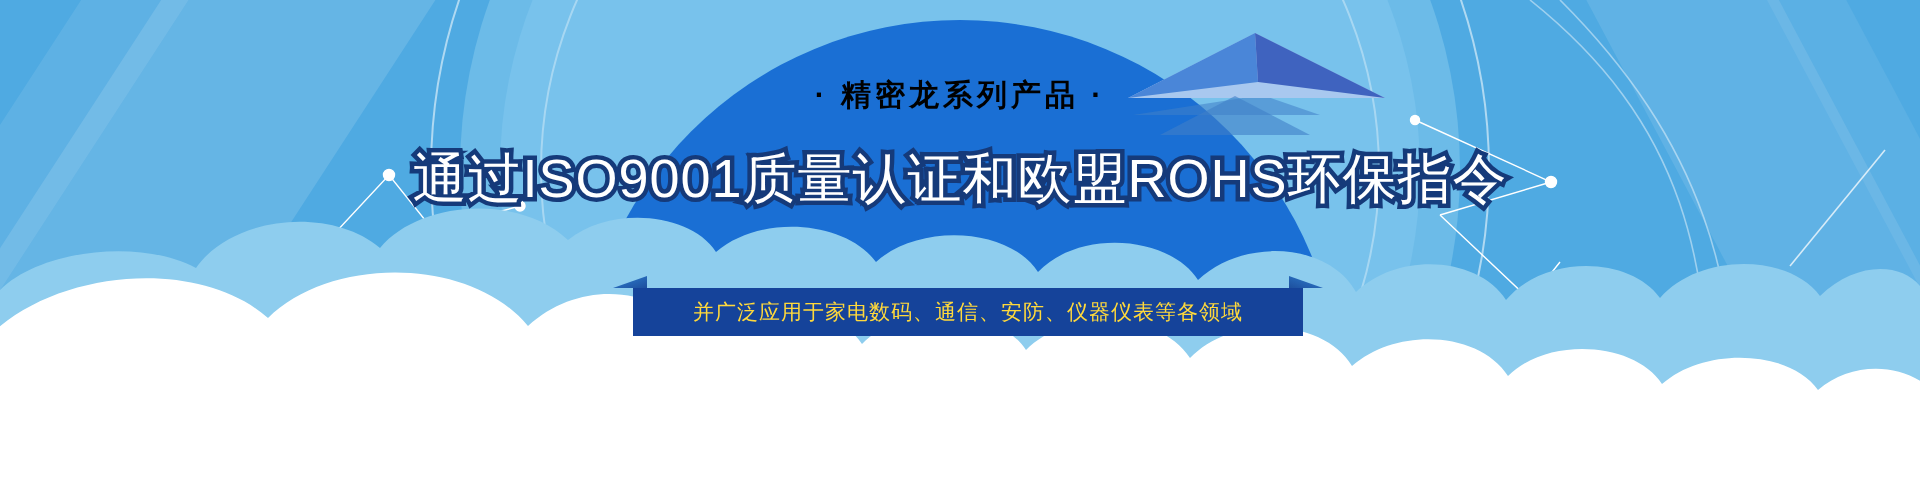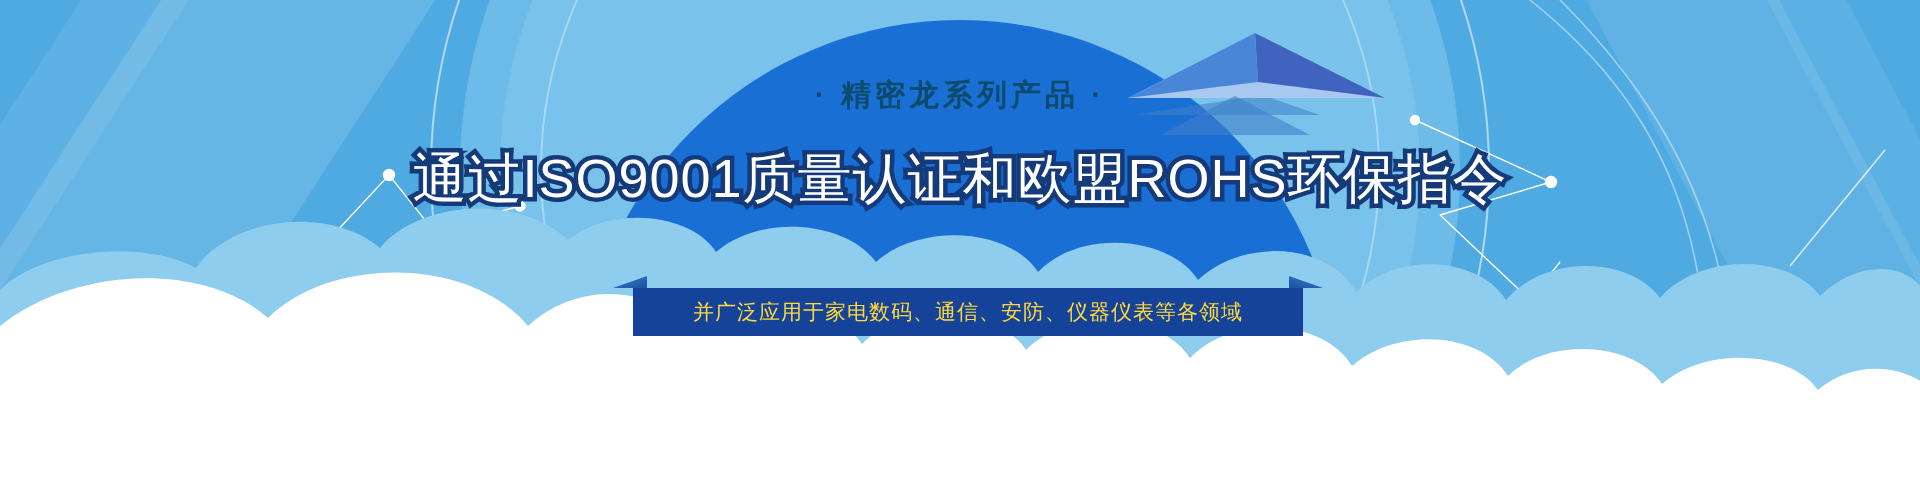--- a/index.html
+++ b/index.html
@@ -104,21 +104,21 @@
     text-align:center;
     z-index:20;
   }
 
   .eyebrow{
     position:absolute;
     left:0; right:0; top:78px;
     font-size:30px;
     font-weight:bold;
     letter-spacing:4px;
-    color:#0c4a6e;
+    color:#000000;
     line-height:34px;
     white-space:nowrap;
   }
 
   .headline{
     position:absolute;
     left:0; right:0; top:145px;
     font-size:54px;
     font-weight:normal;
     letter-spacing:1px;

